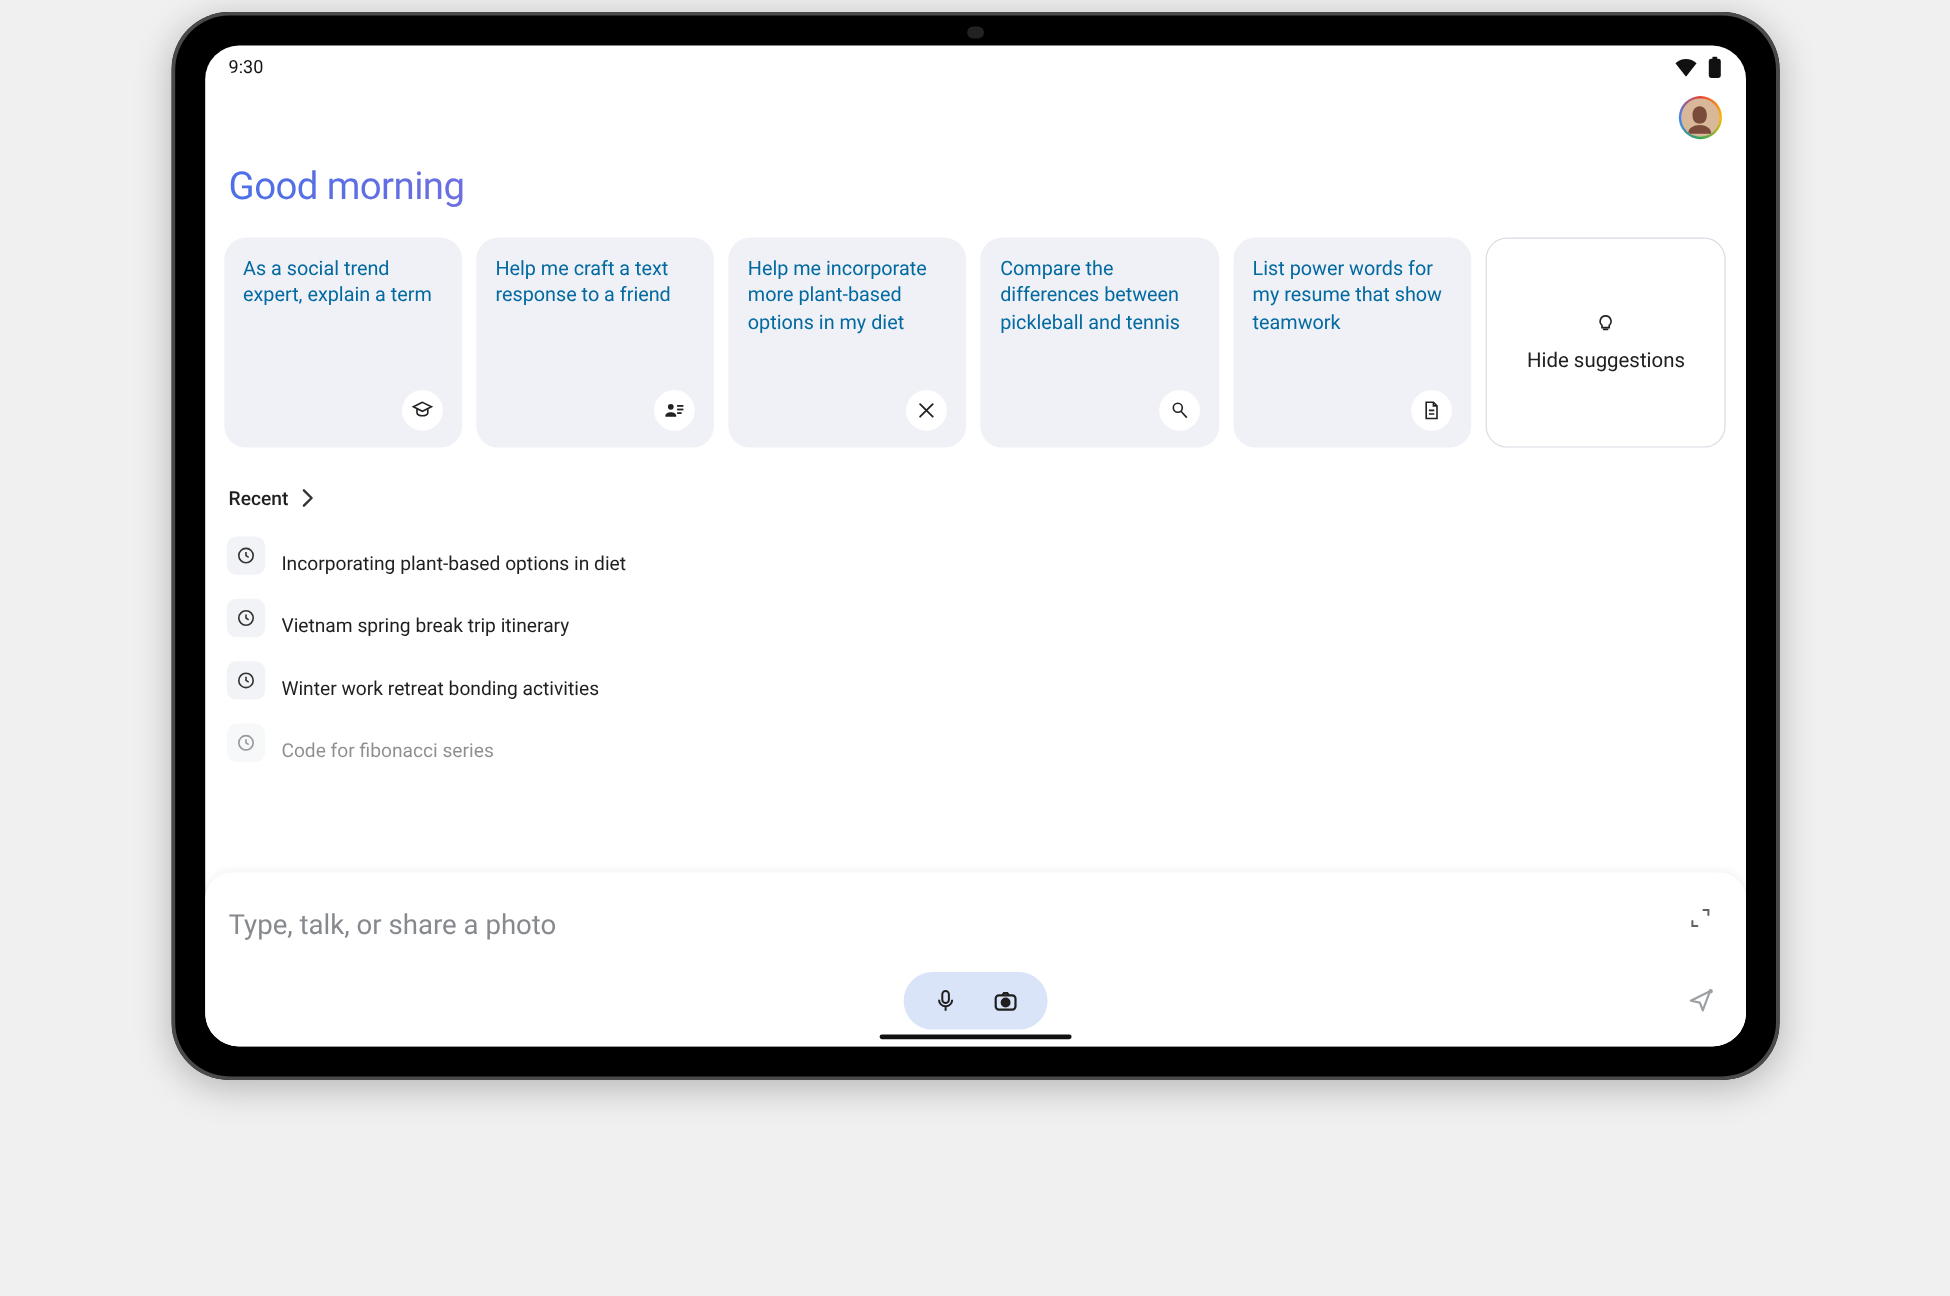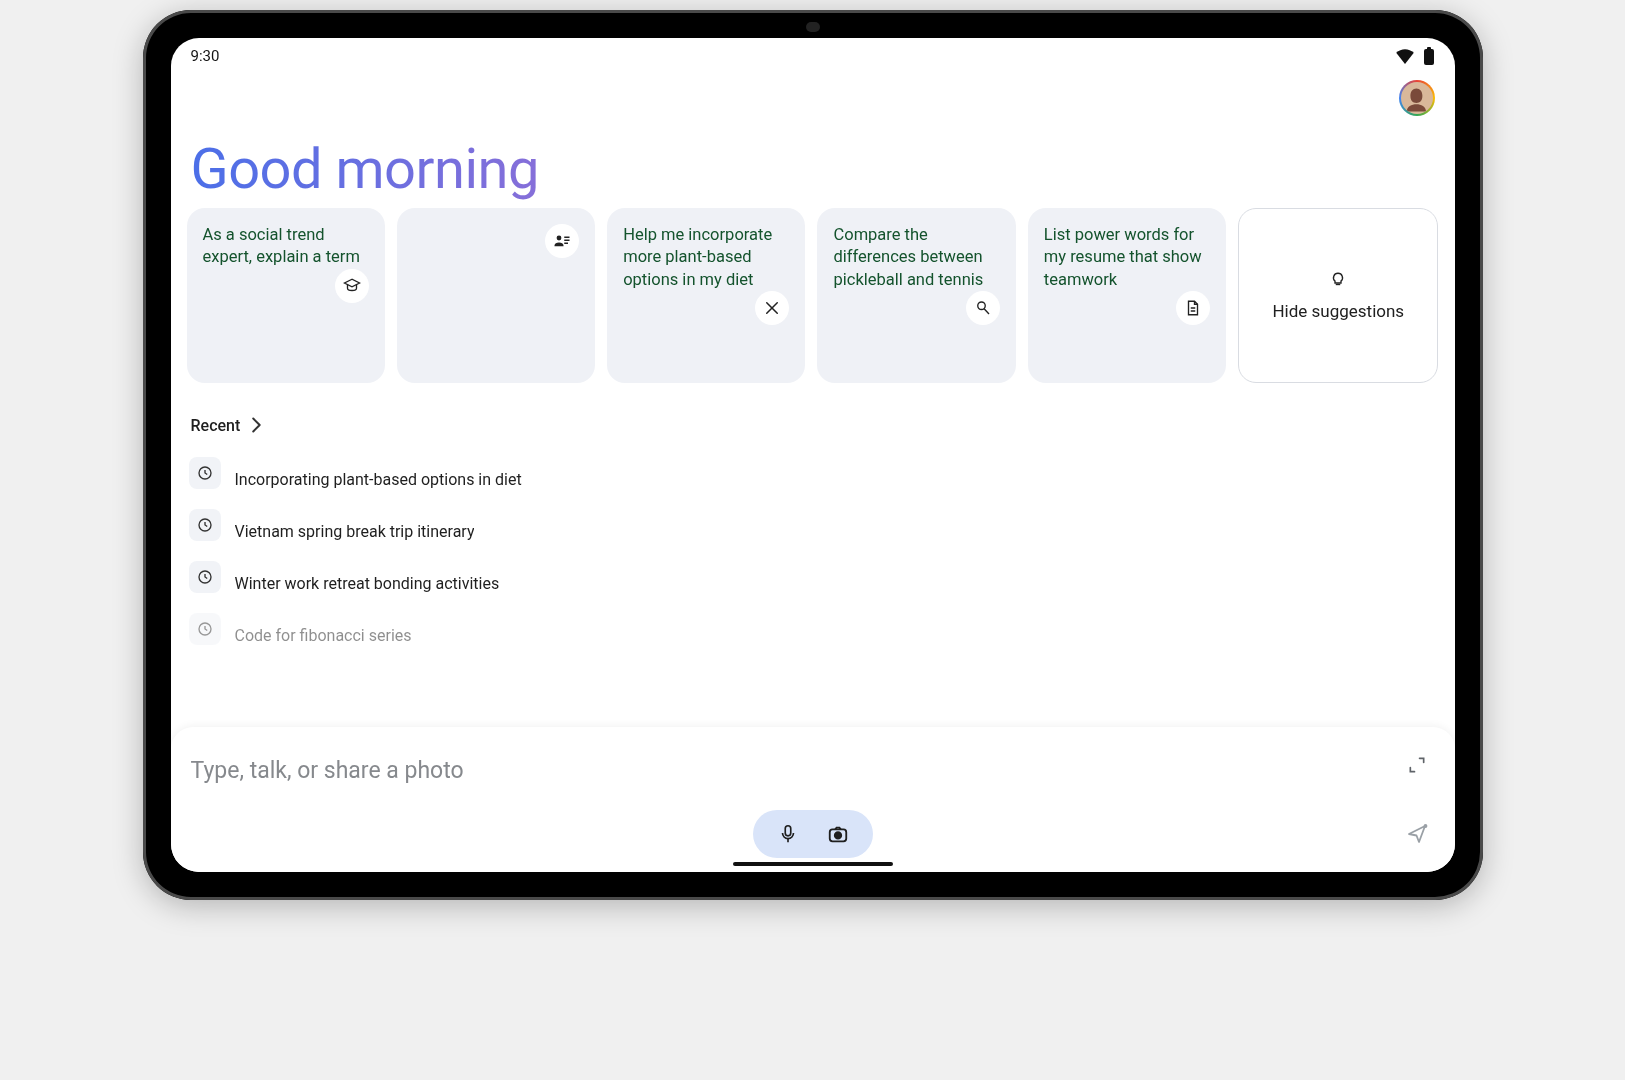--- a/index.html
+++ b/index.html
@@ -77,48 +77,48 @@
   .avatar-inner svg { width: 90%; height: 90%; }
 
   .content {
     flex: 1;
     overflow: hidden;
     padding: 20px 16px 0 16px;
     display: flex;
     flex-direction: column;
   }
   .greeting {
-    font-size: 56px;
+    font-size: 32px;
     font-weight: 400;
     letter-spacing: -0.5px;
     background: linear-gradient(90deg, #4B6FE8 0%, #8A6FD8 30%, #D46A80 55%, #D99B8C 75%);
     -webkit-background-clip: text;
     background-clip: text;
     color: transparent;
     padding-left: 4px;
-    margin-bottom: 6px;
+    margin-bottom: 24px;
   }
   .cards {
     display: flex;
     gap: 12px;
   }
   .card {
     flex: 1 1 0;
     min-width: 0;
     height: 175px;
     background: #eff1f6;
     border-radius: 18px;
     padding: 16px 16px 14px 16px;
     display: flex;
     flex-direction: column;
-    justify-content: flex-start;
+    justify-content: space-between;
     cursor: pointer;
     font-size: 16.5px;
     line-height: 1.35;
-    color: #14532d;
+    color: #0369a1;
   }
   .card .icon-wrap {
     align-self: flex-end;
     width: 34px; height: 34px;
     border-radius: 50%;
     background: #fff;
     display: flex; align-items: center; justify-content: center;
   }
   .card.hide {
     background: #fff;
@@ -282,20 +282,21 @@
         <div class="card">
           <div>As a social trend expert, explain a term</div>
           <div class="icon-wrap">
             <svg width="18" height="18" viewBox="0 0 24 24" fill="none" stroke="#222" stroke-width="1.8">
                 <path d="M12 3 2 8l10 5 10-5-10-5z"></path>
                 <path d="M6 10v5c0 1.5 2.7 3 6 3s6-1.5 6-3v-5"></path>
               </svg>
           </div>
         </div>
         <div class="card">
+          <div>Help me craft a text response to a friend</div>
           <div class="icon-wrap">
             <svg width="18" height="18" viewBox="0 0 24 24" fill="#222">
                 <circle cx="8" cy="8" r="3.2"></circle>
                 <path d="M2 18c0-2.5 2.7-4 6-4s6 1.5 6 4v1H2v-1z"></path>
                 <rect x="15" y="6" width="7" height="2"></rect>
                 <rect x="15" y="10" width="7" height="2"></rect>
                 <rect x="15" y="14" width="5" height="2"></rect>
               </svg>
           </div>
         </div>

